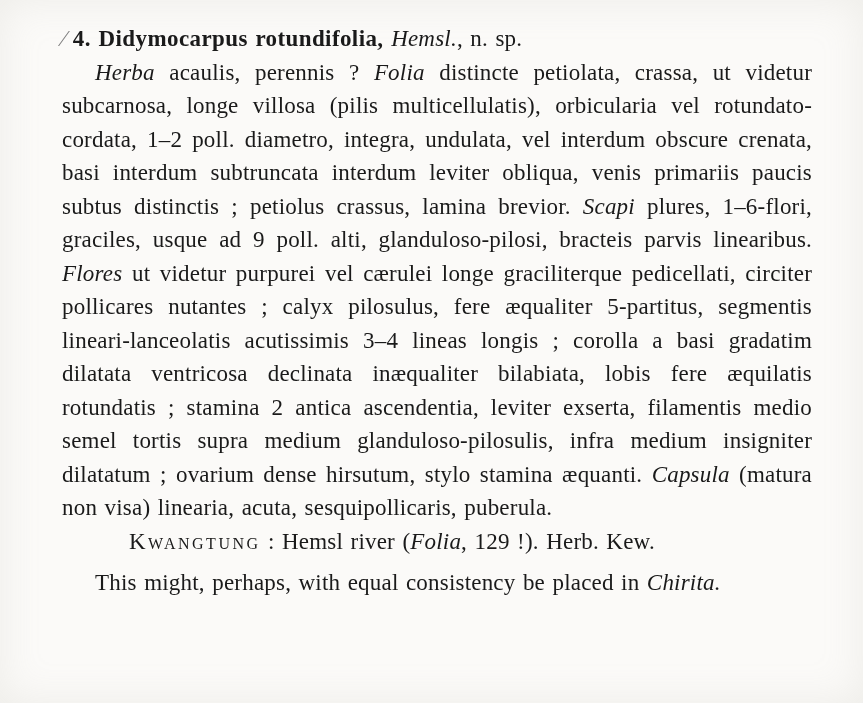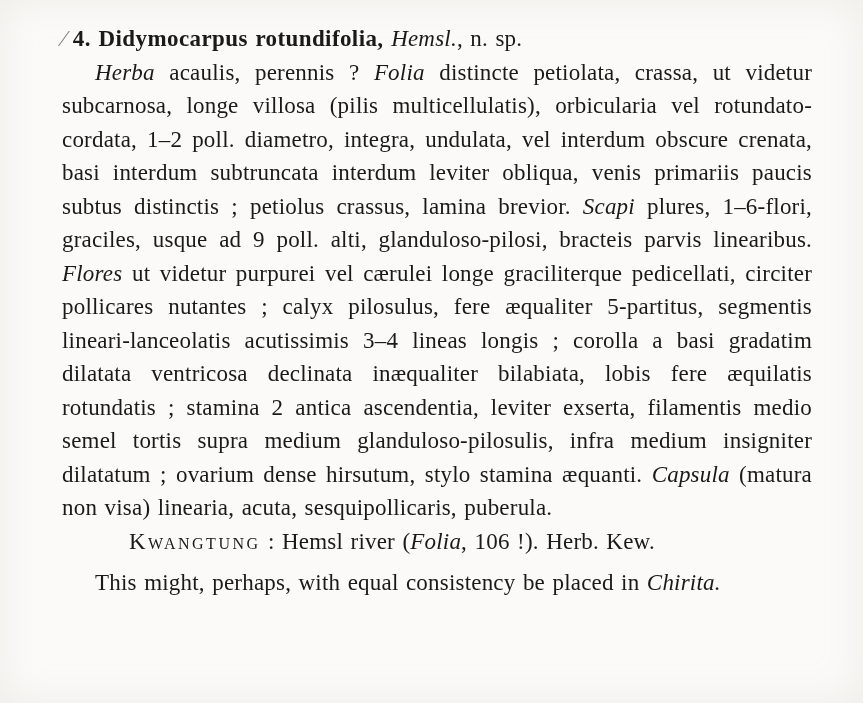--- a/index.html
+++ b/index.html
@@ -52,16 +52,16 @@
     letter-spacing: 0;
   }
 </style>
 </head>
 <body>
 
 <div class="page">
   <div class="doc" id="doc">
       <p class="para-heading"><span class="run-mark">∕</span><span class="run-b">4. Didymocarpus rotundifolia, </span><span class="run-i">Hemsl.</span><span>, n. sp.</span></p>
       <p class="para-body"><span class="run-i">Herba</span><span> acaulis, perennis ?  </span><span class="run-i">Folia</span><span> distincte petiolata, crassa, ut videtur subcarnosa, longe villosa (pilis multicellulatis), orbicularia vel rotundato-cordata, 1–2 poll. diametro, integra, undulata, vel interdum obscure crenata, basi interdum subtruncata interdum leviter obliqua, venis primariis paucis subtus distinctis ; petiolus crassus, lamina brevior.  </span><span class="run-i">Scapi</span><span> plures, 1–6-flori, graciles, usque ad 9 poll. alti, glanduloso-pilosi, bracteis parvis linearibus.  </span><span class="run-i">Flores</span><span> ut videtur purpurei vel cærulei longe graciliterque pedicellati, circiter pollicares nutantes ; calyx pilosulus, fere æqualiter 5-partitus, segmentis lineari-lanceolatis acutissimis 3–4 lineas longis ; corolla a basi gradatim dilatata ventricosa declinata inæqualiter bilabiata, lobis fere æquilatis rotundatis ; stamina 2 antica ascendentia, leviter exserta, filamentis medio semel tortis supra medium glanduloso-pilosulis, infra medium insigniter dilatatum ; ovarium dense hirsutum, stylo stamina æquanti.  </span><span class="run-i">Capsula</span><span> (matura non visa) linearia, acuta, sesquipollicaris, puberula.</span></p>
-      <p class="para-locality"><span class="run-sc">Kwangtung</span><span> :  Hemsl river (</span><span class="run-i">Folia</span><span>, 106 !).  Herb. Kew.</span></p>
+      <p class="para-locality"><span class="run-sc">Kwangtung</span><span> :  Hemsl river (</span><span class="run-i">Folia</span><span>, 129 !).  Herb. Kew.</span></p>
       <p class="para-remark"><span>This might, perhaps, with equal consistency be placed in </span><span class="run-i">Chirita.</span></p>
     </div>
 </div>
 
 </body></html>

